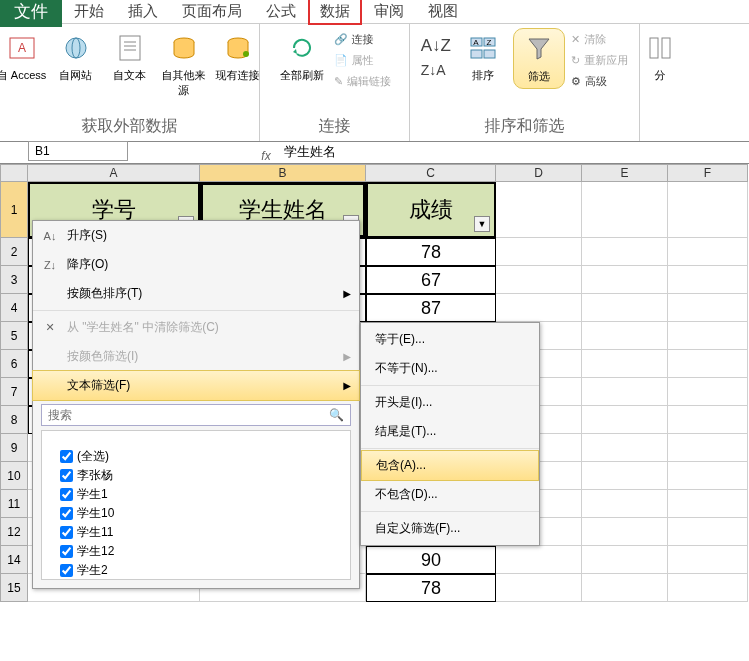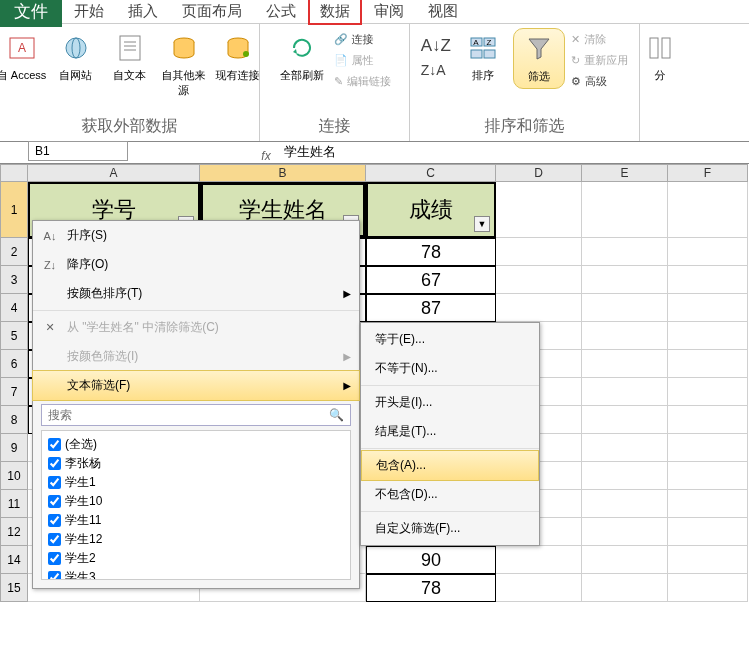--- a/index.html
+++ b/index.html
@@ -41,21 +41,21 @@
 
 .fmenu{position:absolute;left:32px;top:0;width:328px;background:#f5f5f5;border:1px solid #999;box-shadow:1px 1px 4px rgba(0,0,0,.3);font-size:12px}
 .fmenu .mi{display:flex;align-items:center;padding:6px 8px;gap:8px}
 .fmenu .mi .mico{width:18px;display:flex;justify-content:center;color:#666;font-size:11px}
 .fmenu .mi.dis{color:#aaa}
 .fmenu .mi .arrow{margin-left:auto;font-size:10px}
 .fmenu .mi.hl{background:linear-gradient(#fff2c8,#ffe08a);border:1px solid #e0c558;margin:-1px}
 .fmenu .sep{height:1px;background:#ddd;margin:2px 0}
 .fmenu .search{margin:4px 8px;border:1px solid #aac;background:#fff;display:flex;align-items:center;padding:3px 6px}
 .fmenu .search input{border:none;outline:none;flex:1;font-size:12px}
-.fmenu .list{margin:2px 8px 8px;border:1px solid #ccc;background:#fff;padding:4px;height:150px;overflow:hidden}
+.fmenu .list{margin:2px 8px 8px;border:1px solid #ccc;background:#fff;padding:16px;height:150px;overflow:hidden}
 .fmenu .li{display:flex;align-items:center;gap:4px;padding:1px 2px;font-size:12px}
 .fmenu .li input{margin:0}
 
 .submenu{position:absolute;left:360px;top:158px;width:180px;background:#f5f5f5;border:1px solid #999;box-shadow:1px 1px 4px rgba(0,0,0,.3);font-size:12px;padding:2px 0}
 .submenu .smi{padding:6px 14px}
 .submenu .smi.hl{background:linear-gradient(#fff2c8,#ffe08a);border:1px solid #e0c558;margin:-1px 0}
 .submenu .ssep{height:1px;background:#ddd;margin:2px 0}
 svg{display:block}
 </style>
 </head>

